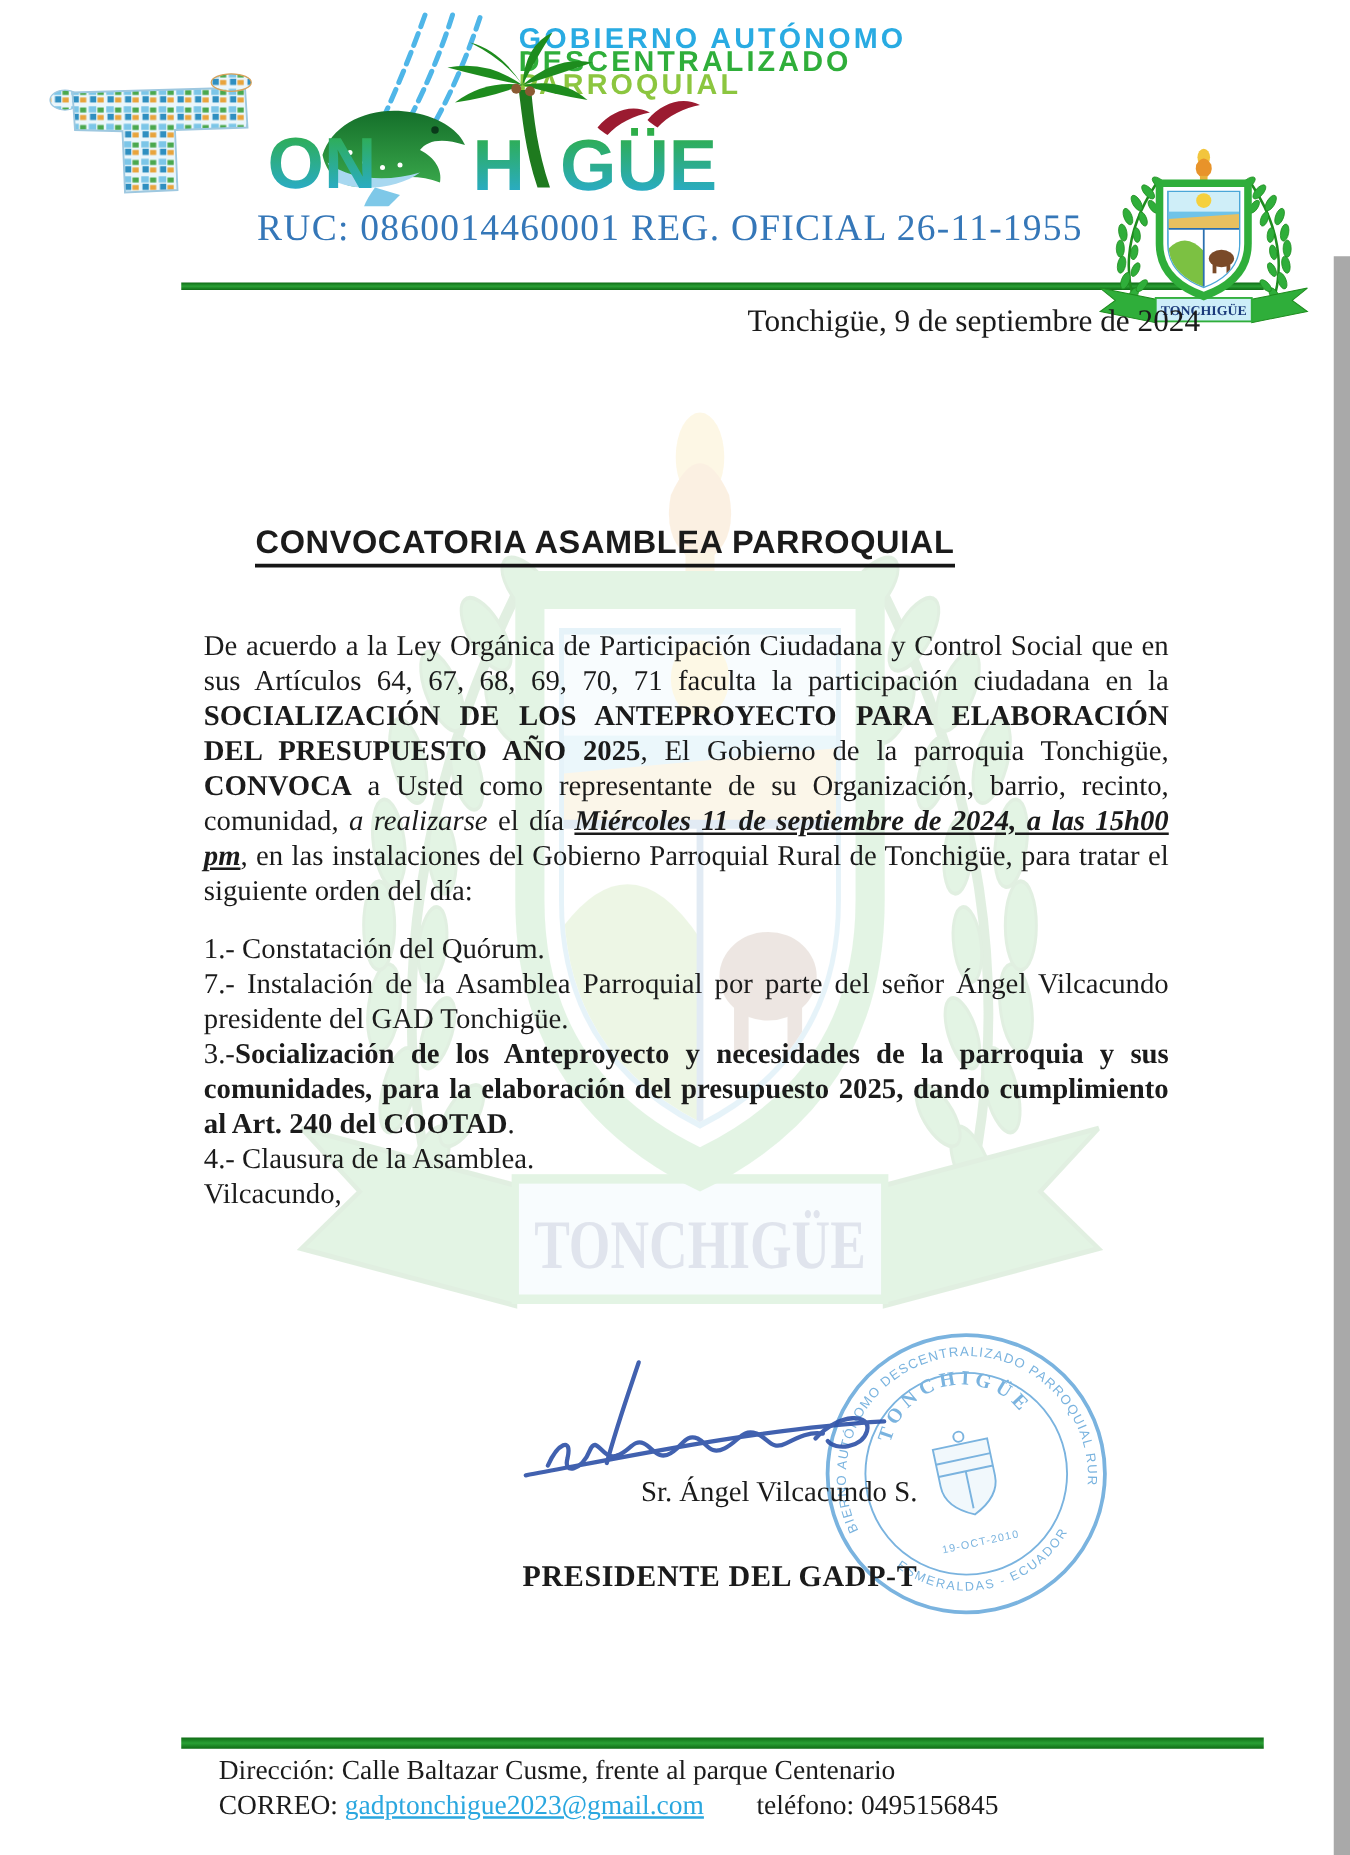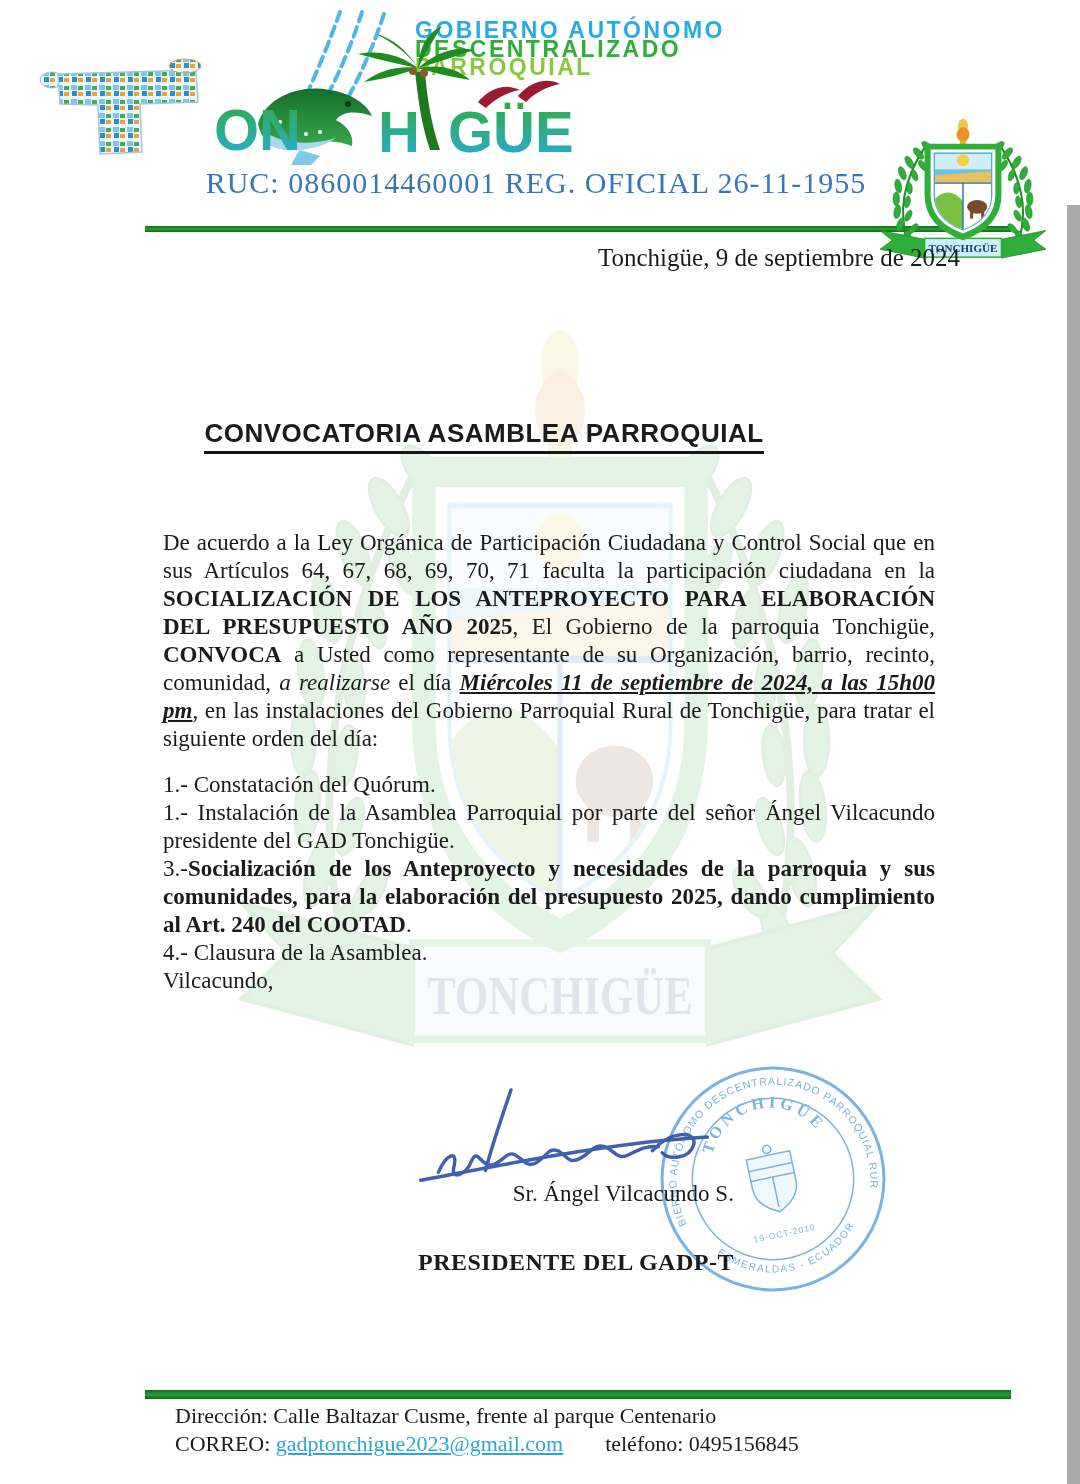--- a/index.html
+++ b/index.html
@@ -13,21 +13,21 @@
   .rule{left:145px;width:866px;background:linear-gradient(#0f6b15,#2aa035,#0f6b15);}
   .rule-top{top:226px;height:6px;}
   .rule-bottom{top:1390px;height:9px;}
   .crest-top{left:872px;top:118px;width:182px;height:148px;}
   .watermark{left:210px;top:325px;width:700px;height:760px;opacity:0.13;}
   .date-line{left:598px;top:244px;font-weight:normal;font-size:25px;white-space:nowrap;z-index:5;}
   .doc-title{left:0;top:418px;width:968px;text-align:center;
              font-family:"Liberation Sans",sans-serif;font-size:26px;font-weight:bold;}
   .doc-title span{display:inline-block;border-bottom:3px solid #161616;padding-bottom:2px;letter-spacing:0.5px;}
   
-  .body-text{left:163px;top:529px;width:772px;font-size:23px;line-height:28px;text-align:justify;z-index:2;}
+  .body-text{left:163px;top:503px;width:772px;font-size:23px;line-height:28px;text-align:justify;z-index:2;}
   .body-text p{margin:0;}
   .body-text .p1{margin-bottom:18px;}
   .closing{margin-top:56px;}
   .fmt-b{font-weight:bold;}
   .fmt-i{font-style:italic;}
   .fmt-u{text-decoration:underline;}
   
   .signature-img{left:415px;top:1086px;width:298px;height:108px;z-index:3;}
   .signatory{left:418px;top:1180px;font-family:Liberation Serif, serif;font-size:23px;
              line-height:28px;z-index:4;text-align:right;}
@@ -193,21 +193,21 @@
 
   <div class="abs date-line">Tonchigüe, 9 de septiembre de 2024</div>
 
   <div class="abs doc-title">
     <span>CONVOCATORIA ASAMBLEA PARROQUIAL</span>
   </div>
 
   <div class="abs body-text">
     <p class="p1"><span>De acuerdo a la Ley Orgánica de Participación Ciudadana y Control Social que en sus Artículos 64, 67, 68, 69, 70, 71 faculta la participación ciudadana en la </span><span class="fmt-b">SOCIALIZACIÓN DE LOS ANTEPROYECTO PARA ELABORACIÓN DEL PRESUPUESTO AÑO 2025</span><span>, El Gobierno de la parroquia Tonchigüe, </span><span class="fmt-b">CONVOCA</span><span> a Usted como representante de su Organización, barrio, recinto, comunidad, </span><span class="fmt-i">a realizarse</span><span> el día </span><span class="fmt-b fmt-i fmt-u">Miércoles 11 de septiembre de 2024, a las 15h00 pm</span><span>, en las instalaciones del Gobierno Parroquial Rural de Tonchigüe, para tratar el siguiente orden del día:</span></p>
     <p><span>1.- Constatación del Quórum.</span></p>
-    <p><span>1.- Instalación de la Asamblea Parroquial por parte del señor Ángel Vilcacundo presidente del GAD Tonchigüe.</span></p>
+    <p><span>7.- Instalación de la Asamblea Parroquial por parte del señor Ángel Vilcacundo presidente del GAD Tonchigüe.</span></p>
     <p><span>3.-</span><span class="fmt-b">Socialización de los Anteproyecto y necesidades de la parroquia y sus comunidades, para la elaboración del presupuesto 2025, dando cumplimiento al Art. 240 del COOTAD</span><span>.</span></p>
     <p><span>4.- Clausura de la Asamblea.</span></p>
     <p class="closing">Vilcacundo,</p>
   </div>
 
   <svg class="abs signature-img" viewBox="0 0 300 110" fill="none" stroke="#2d50a7" stroke-width="3.5" stroke-linecap="round" opacity="0.9">
     <path d="M96,4 C88,28 78,56 70,86"></path>
     <path d="M4,96 C70,84 190,58 296,52"></path>
     <path d="M22,88 C30,70 42,64 38,82 C34,96 50,92 56,76 C62,62 66,84 78,80
              C88,77 92,66 100,70 C108,74 112,84 122,78 C132,72 134,62 144,66

